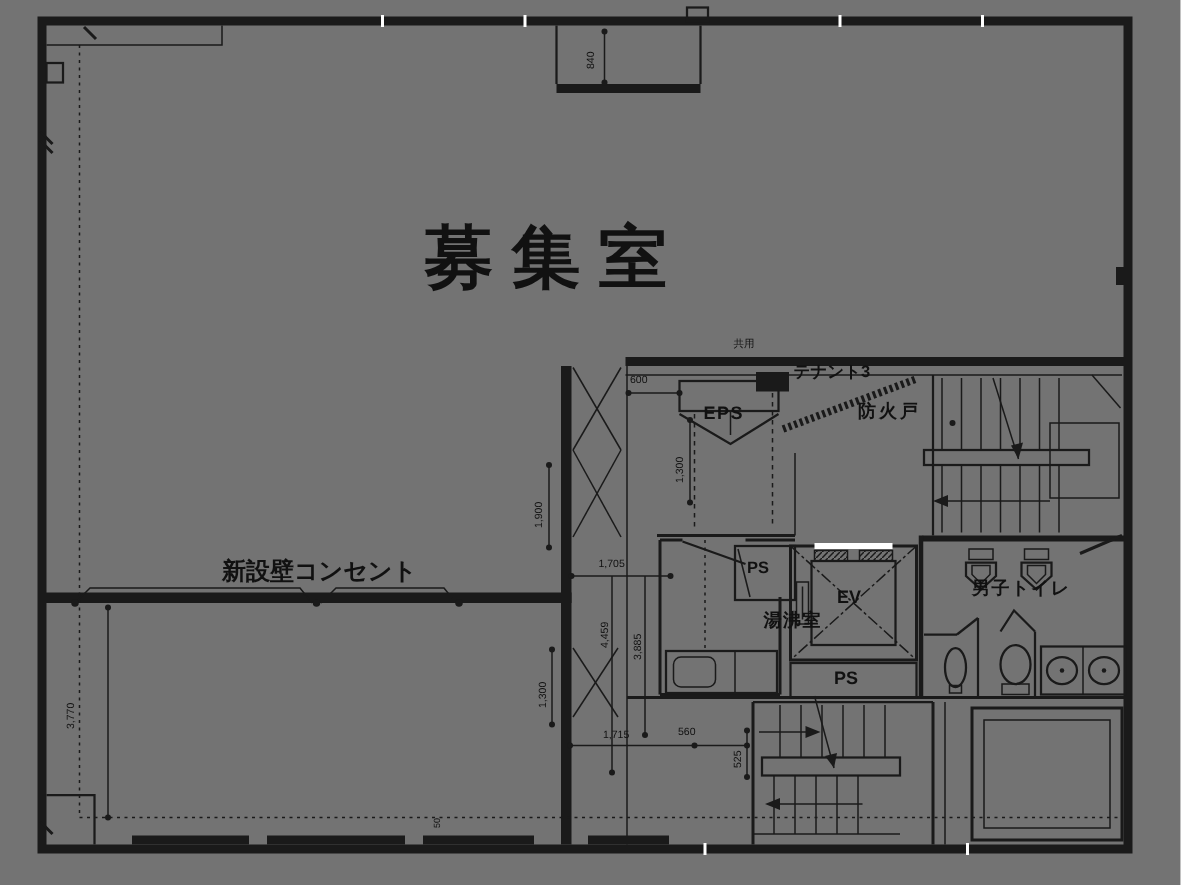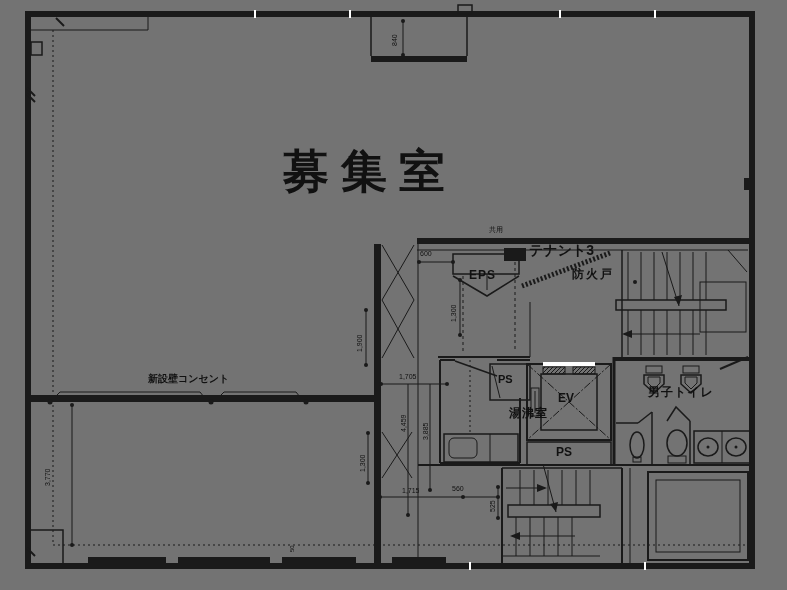--- a/index.html
+++ b/index.html
@@ -17,22 +17,22 @@
   .dash{stroke-dasharray:3,3;}
   .dotln{stroke-dasharray:2,3;}
   .cl{stroke-dasharray:8,2,2,2;}
   .dimdot{fill:#1a1a1a;stroke:none;}
   
   .lbl{position:absolute;white-space:nowrap;color:#111;line-height:1;}
   .big{font-size:46px;font-weight:600;letter-spacing:12px;}
   .room{font-weight:bold;}
   .f12{font-size:12px;}
   .f11{font-size:11px;}
-  .f10{font-size:10px;font-weight:bold;}
-  .f8{font-size:14px;font-weight:bold;}
+  .f10{font-size:16px;font-weight:bold;}
+  .f8{font-size:11px;font-weight:bold;}
   .f7{font-size:7px;}
   .f6{font-size:6px;}
   .rot{transform:rotate(-90deg);transform-origin:0 0;}
   .ls1{letter-spacing:1px;}
   .ls2{letter-spacing:2px;padding-left:29px;}
 </style>
 </head>
 <body>
 
 <div id="canvas">

